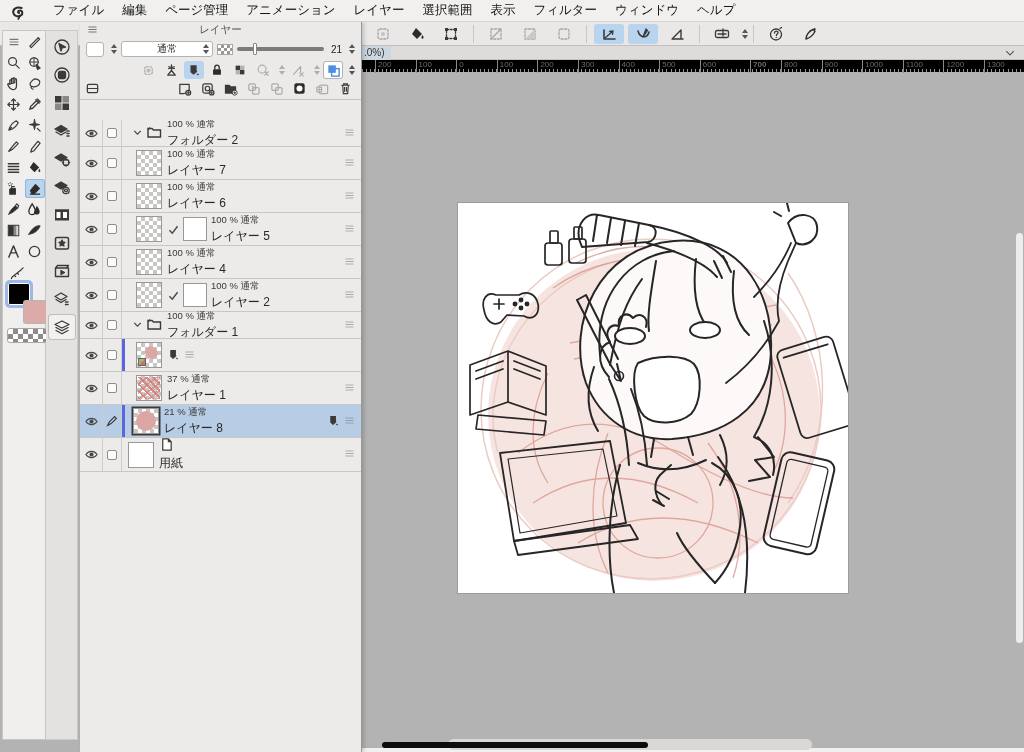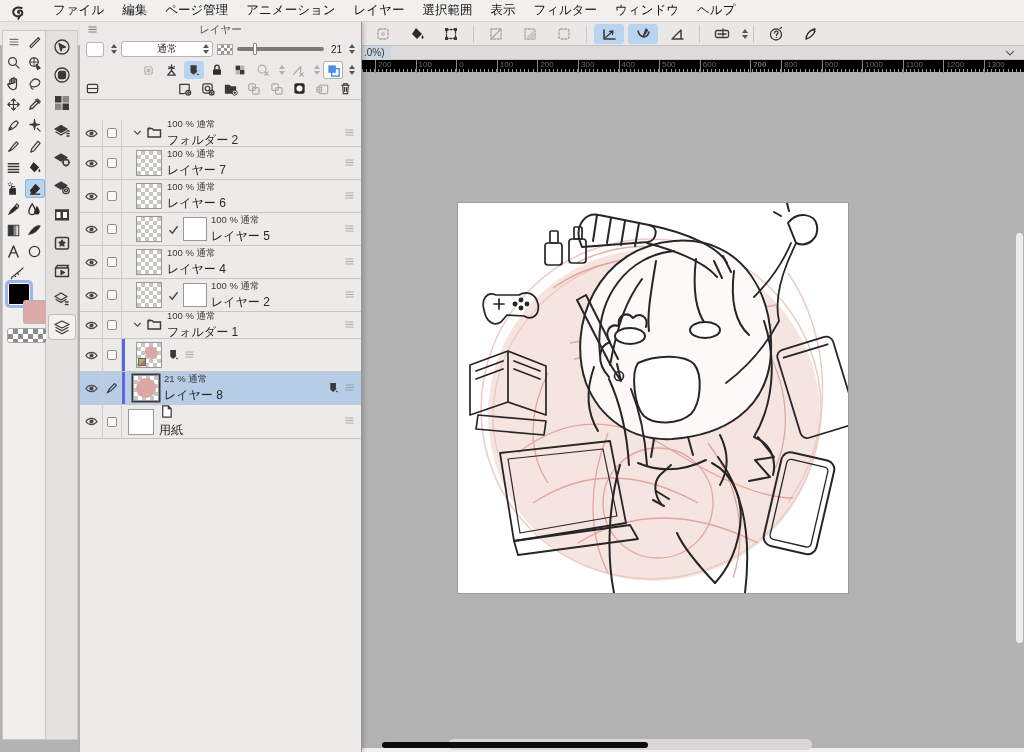--- a/index.html
+++ b/index.html
@@ -970,20 +970,39 @@
           <span class="mini"></span>
         </span>
       <span class="badge"><svg width="13" height="13" viewBox="0 0 16 16">
             <use href="#sy-draft"></use>
           </svg></span>
       <span class="rowhandle"><svg width="13" height="13">
             <use href="#sy-lines"></use>
           </svg></span>
     </div>
 
+    <div class="lrow" style="height:33px">
+      <span class="cell-eye">
+          <svg width="15" height="15">
+            <use href="#sy-eye"></use>
+          </svg>
+        </span>
+      <span class="cell-chk">
+          <span class="chkbox"></span>
+        </span>
+      <span class="nobar" style="width:11px"></span>
+      <span class="thumb sketch2"></span>
+      <span class="meta">
+          <span class="info">37 % 通常</span>
+          <span class="nm">レイヤー 1</span>
+        </span>
+      <span class="rowhandle"><svg width="13" height="13">
+            <use href="#sy-lines"></use>
+          </svg></span>
+    </div>
 
     <div class="lrow sel" style="height:33px">
       <span class="cell-eye">
           <svg width="15" height="15">
             <use href="#sy-eye"></use>
           </svg>
         </span>
       <span class="cell-chk">
           <svg width="14" height="14">
             <use href="#sy-pencil"></use>

